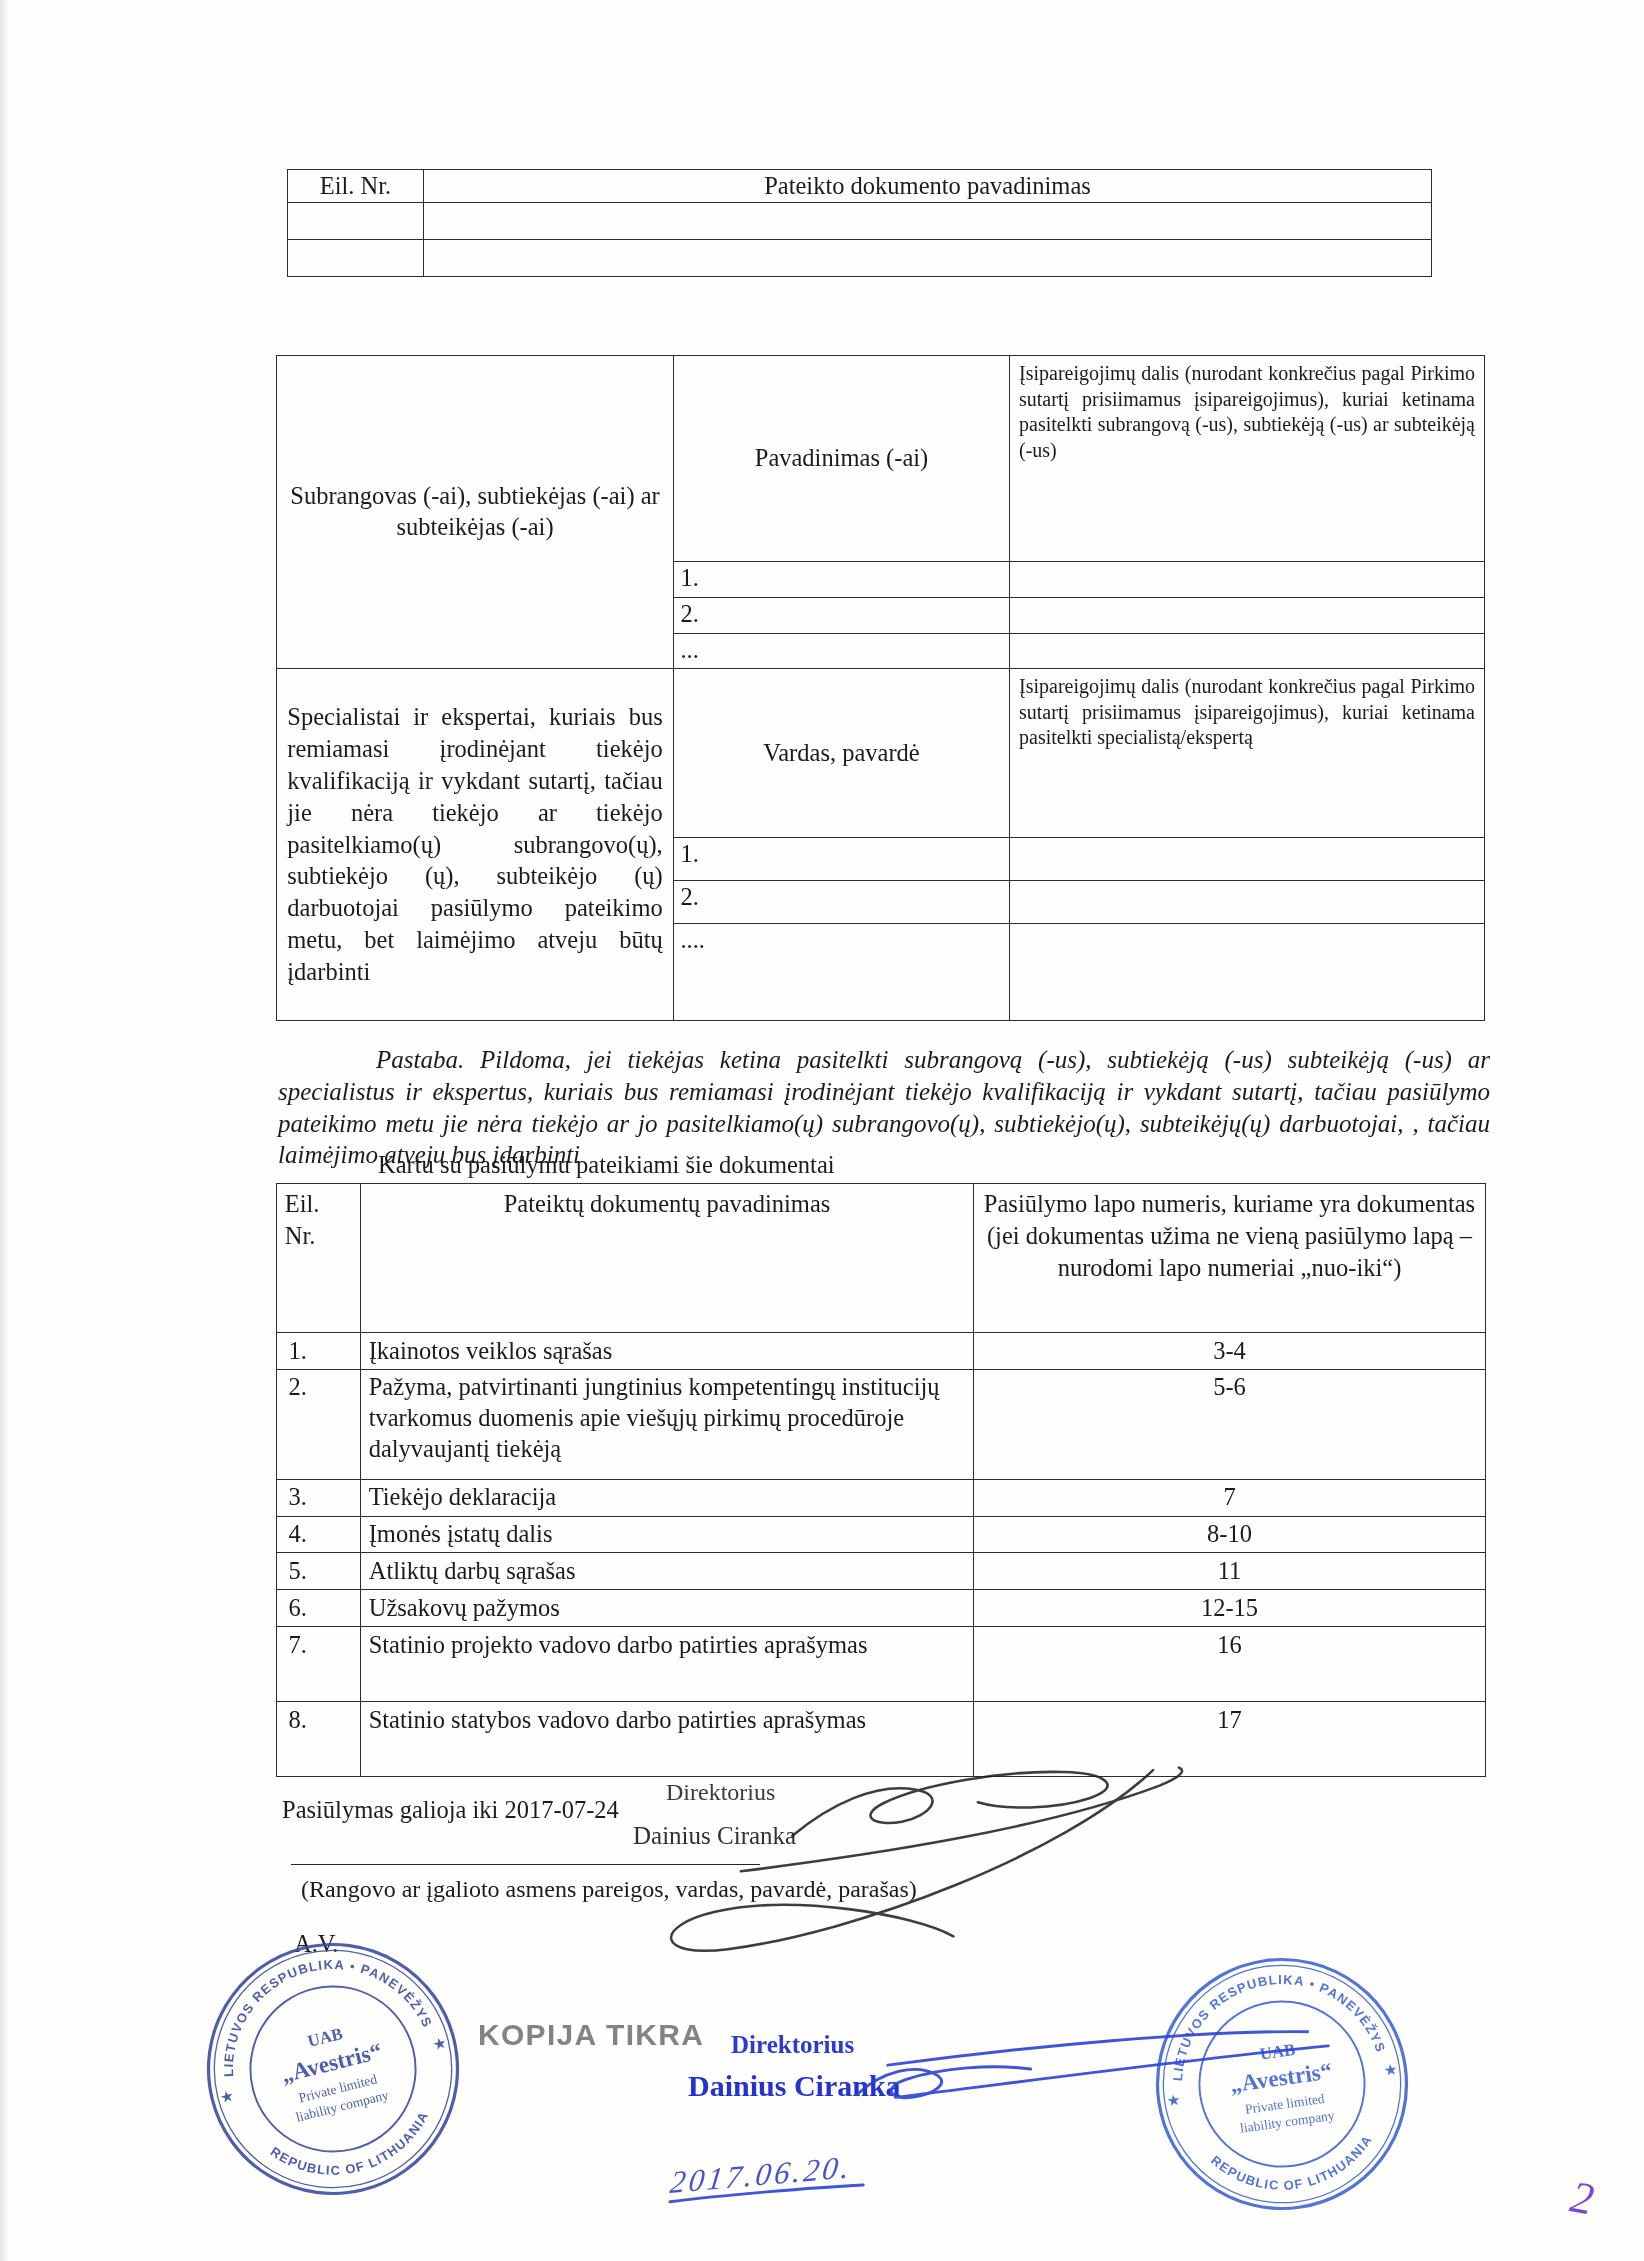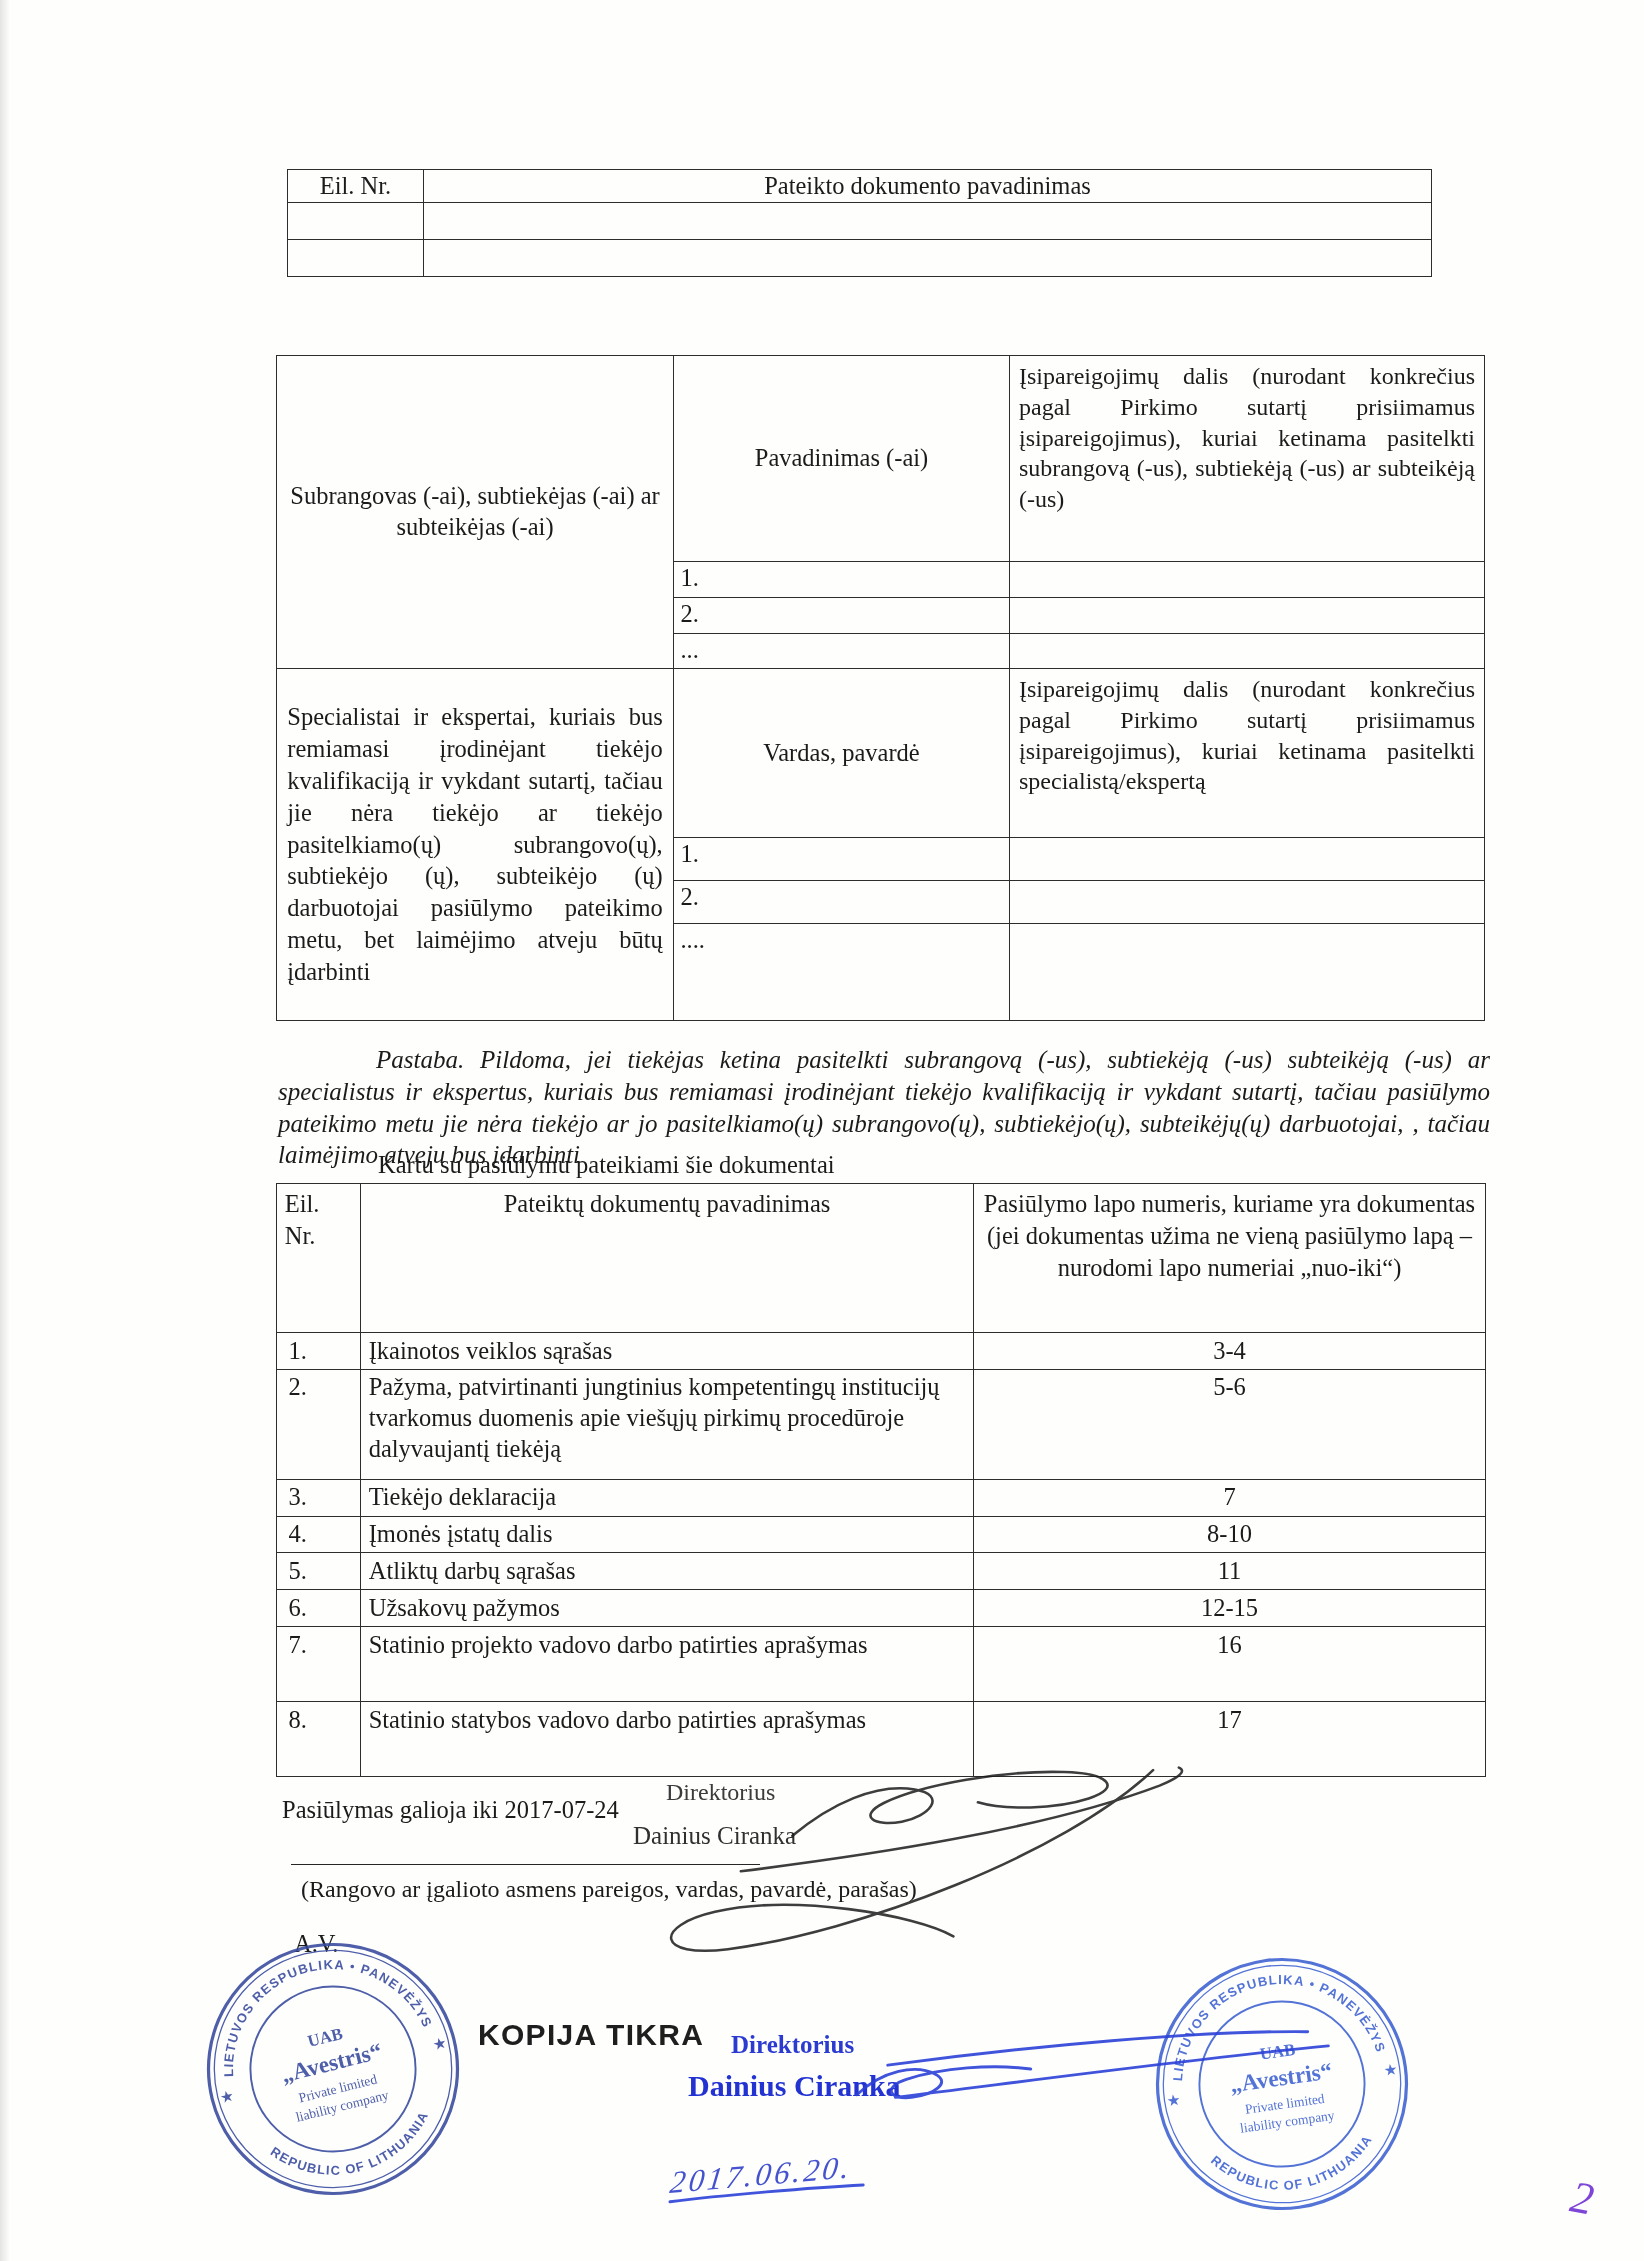--- a/index.html
+++ b/index.html
@@ -19,21 +19,21 @@
   .conf-table tr.head td{height:33px;text-align:center;vertical-align:middle}
   .conf-table tr.body td{height:37px}
 
   .note{position:absolute;left:278px;top:283px;width:1212px;font-size:24.5px;line-height:1.26;
         text-align:justify;text-indent:98px}
 
   .sub-table{position:absolute;left:276px;top:355px;width:1209px}
   .sub-table td.leftcell{padding:6.4px 11.6px;text-align:center;vertical-align:middle}
   .sub-table td.leftcell2{padding:6.4px 10.3px;text-align:justify;vertical-align:middle;line-height:1.3}
   .sub-table td.midhead{text-align:center;vertical-align:middle}
-  .sub-table td.rtext{padding:5.2px 9px;text-align:justify;vertical-align:top;font-size:24px;line-height:1.28}
+  .sub-table td.rtext{padding:5.2px 9px;text-align:justify;vertical-align:top;font-size:20px;line-height:1.28}
   .sub-table td.num{padding:1.3px 6.4px;vertical-align:top}
   .sub-table tr.h1{height:206px}
   .sub-table tr.r56{height:36px}
   .sub-table tr.r55{height:35px}
   .sub-table tr.h2{height:169px}
   .sub-table tr.r66{height:43px}
   .sub-table tr.r151{height:97px}
 
   .pastaba{position:absolute;left:278px;top:1044px;width:1212px;font-size:25px;font-style:italic;
         line-height:1.27;text-align:justify;text-indent:98px}
@@ -53,21 +53,21 @@
   .docs-table tr.rr116{height:75px}
 
   .validity{position:absolute;left:282px;top:1796px;font-size:24.5px}
   .dir-typed-title{position:absolute;left:666px;top:1779px;font-size:24px;color:#3b3b3b}
   .dir-typed-name{position:absolute;left:633px;top:1822px;font-size:25px;color:#303030}
   .sig-line{position:absolute;left:291px;top:1864px;width:469px;height:0;border-top:1.9px solid #262626}
   .sig-caption{position:absolute;left:301px;top:1876px;font-size:24px}
   .av{position:absolute;left:294px;top:1930px;font-size:24.5px}
 
   .kopija{position:absolute;left:478px;top:2018px;font-size:30px;font-weight:bold;
-        color:#000000;letter-spacing:1.3px;opacity:.88;font-family:"Liberation Sans",sans-serif}
+        color:#737373;letter-spacing:1.3px;opacity:.88;font-family:"Liberation Sans",sans-serif}
   .dir-blue-title{position:absolute;left:731px;top:2031px;font-size:25px;font-weight:bold;color:#2b3ad0}
   .dir-blue-name{position:absolute;left:688px;top:2069px;font-size:30px;font-weight:bold;color:#2333d2}
   .hand-date{position:absolute;left:670px;top:2157px;font-size:31px;font-style:italic;color:#4553cf;
         letter-spacing:3.2px;transform:rotate(-5deg) skewX(-12deg)}
   .page-num{position:absolute;left:1571px;top:2172px;font-size:45px;font-style:italic;color:#7e46d6;
         transform:rotate(10deg)}
 
   .stamp{position:absolute;width:258px;height:258px}
   .stamp.s-left{left:204px;top:1940px;transform:rotate(-14deg);opacity:.88}
   .stamp.s-right{left:1153px;top:1955px;transform:rotate(-8deg);opacity:.95}

